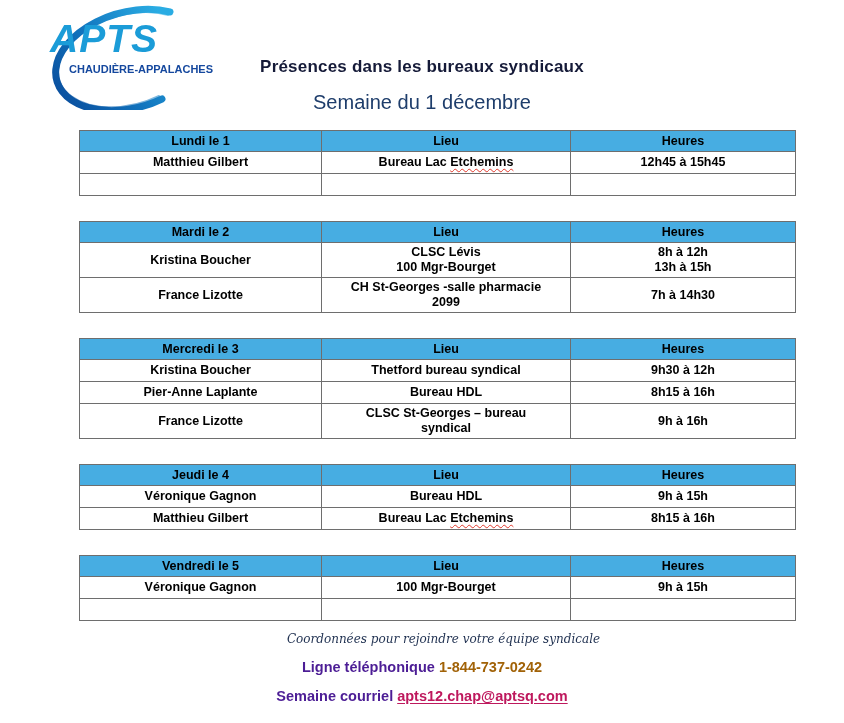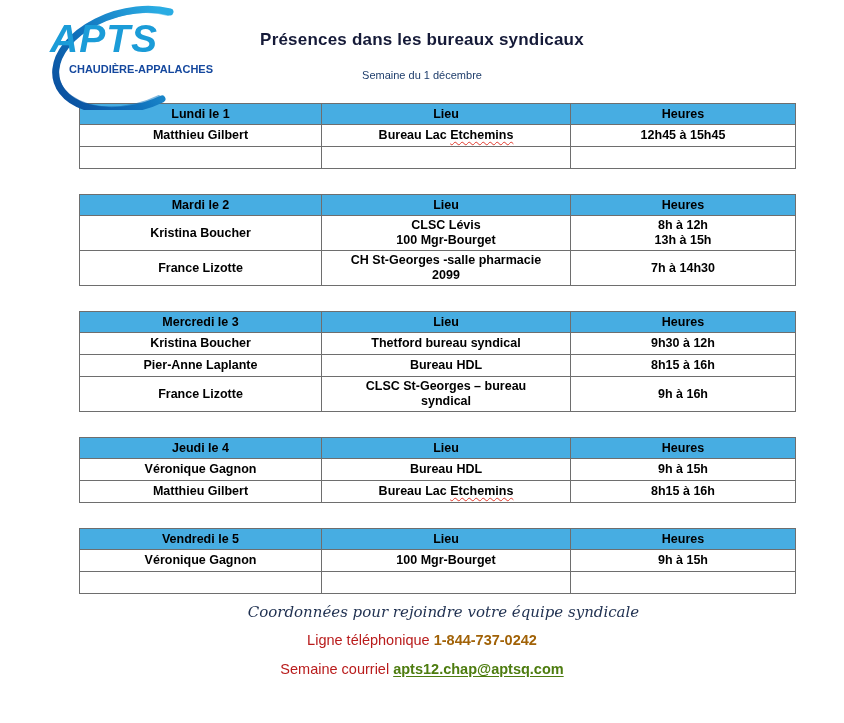--- a/index.html
+++ b/index.html
@@ -19,27 +19,27 @@
     color:#1b9cd8; letter-spacing:1px; line-height:1.1;
   }
   .logo-region {
     position:absolute; left:51px; top:61px;
     font-size:11px; font-weight:bold; color:#15489e; letter-spacing:0px;
     white-space:nowrap;
   }
 
   
   .doc-title {
-    text-align:center; padding-top:29px;
+    text-align:center; padding-top:56px;
     font-size:17px; font-weight:bold; color:#151a38; letter-spacing:.2px;
     line-height:21px;
   }
   .doc-subtitle {
     text-align:center; margin-top:15px;
-    font-size:11px; font-weight:500; color:#1e3d6b; line-height:21px;
+    font-size:20px; font-weight:500; color:#1e3d6b; line-height:21px;
   }
 
   
   table.sched {
     border-collapse:collapse; table-layout:fixed;
     width:716px; margin-left:65px; margin-top:25px;
     border:1.5px solid #4d4d4d;
   }
   table.sched.first { margin-top:17px; }
   .sched th, .sched td {
@@ -57,28 +57,28 @@
     text-decoration-style:wavy;
     text-decoration-color:#e0392c;
     text-decoration-thickness:1px;
     text-underline-offset:2px;
   }
 
   
   .footer { text-align:center; }
   .tagline {
     margin-top:10px; font-family:"DejaVu Serif", serif;
-    font-style:italic; font-size:15px; color:#1f3050; line-height:16px;padding-left:43px;
+    font-style:italic; font-size:12px; color:#1f3050; line-height:16px;padding-left:43px;
   }
   .contact-line { margin-top:11px; font-size:14.5px; line-height:19px; }
   .contact-line.email-line { margin-top:10px; }
-  .contact-label { font-weight:normal; color:#b91c1c; }
+  .contact-label { font-weight:bold; color:#4c1d95; }
   .phone-number { color:#a16207; font-weight:700; }
   .email-link {
-    color:#4d7c0f; font-weight:600;
+    color:#be185d; font-weight:600;
     text-decoration:underline; text-underline-offset:2px; cursor:pointer;
   }
 </style>
 </head>
 <body>
 
 <div class="page">
 
   <div class="logo">
     <svg width="212" height="108" viewBox="0 0 212 108">

